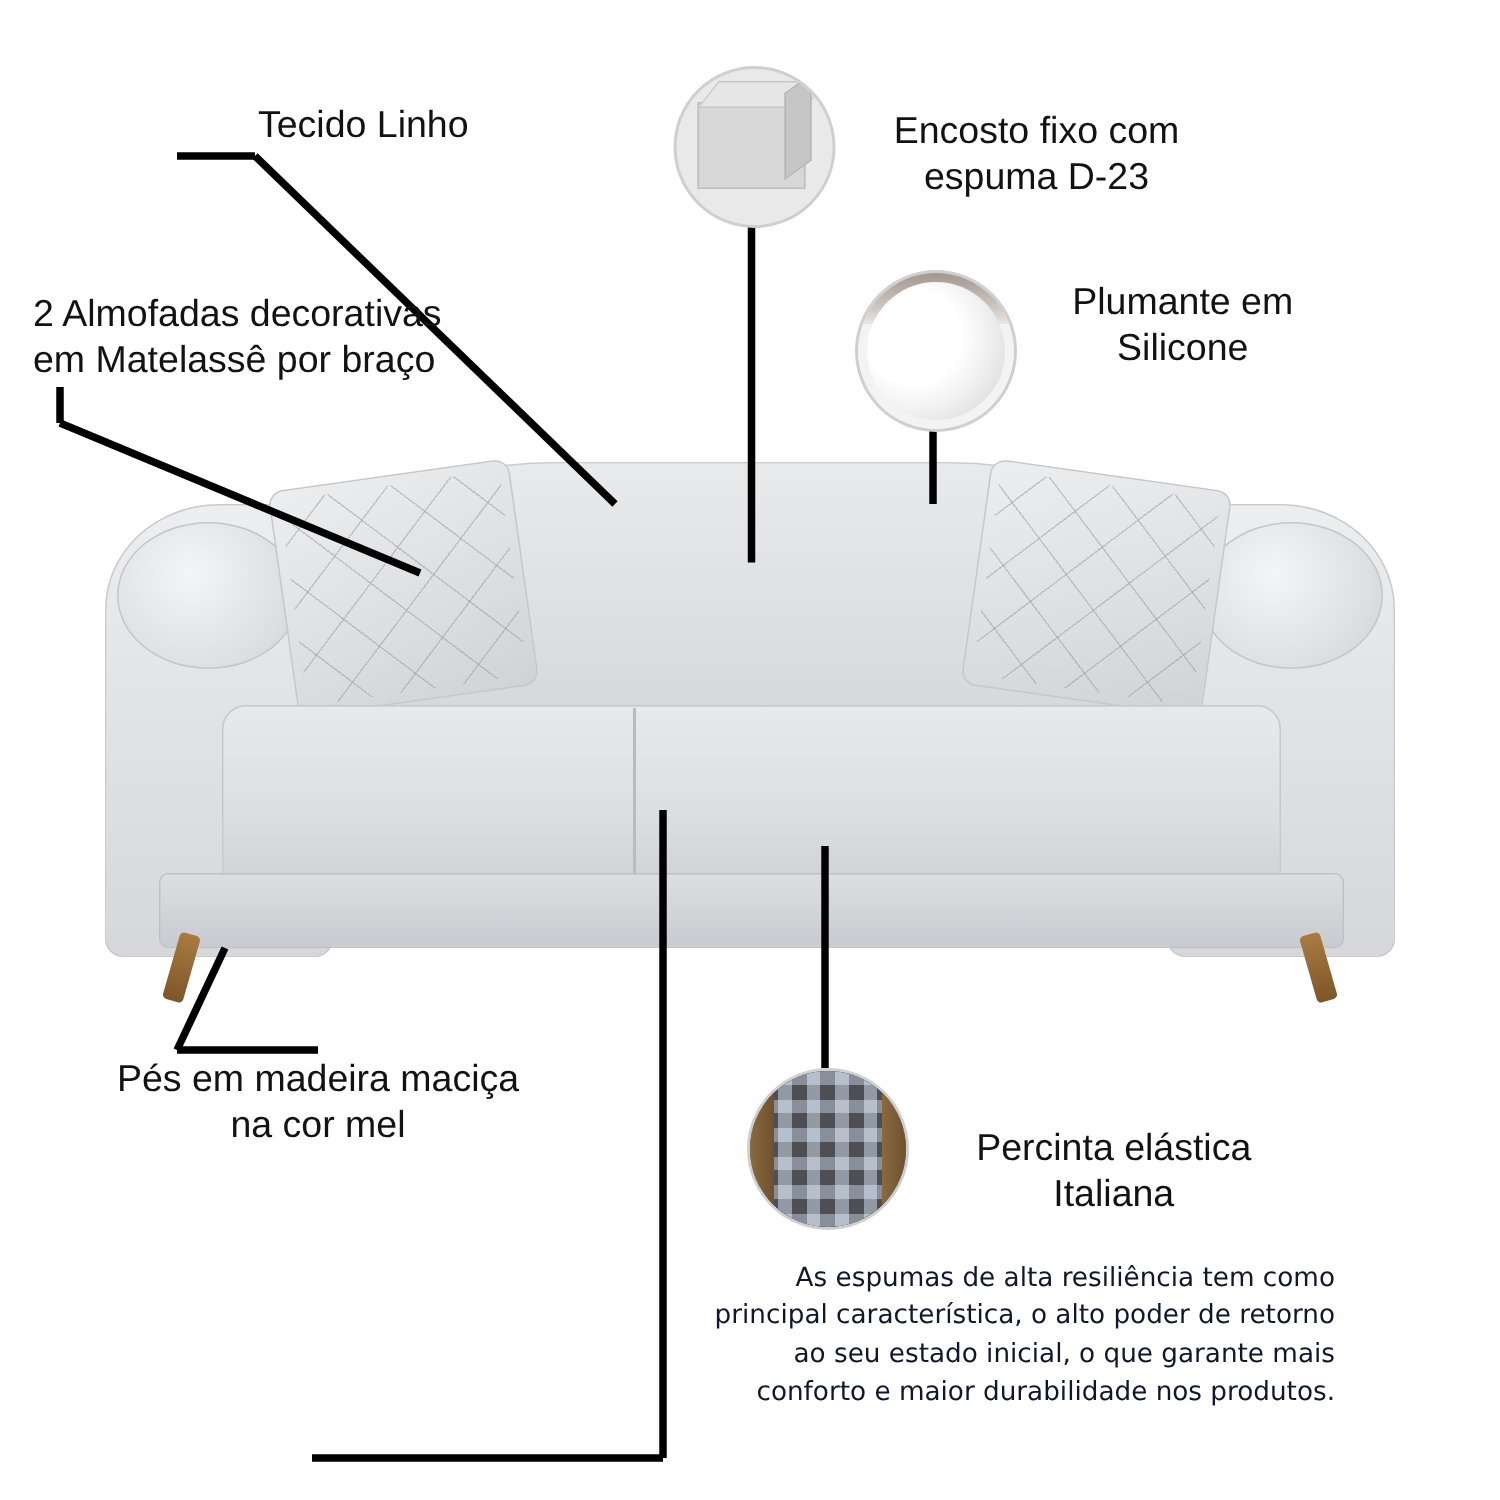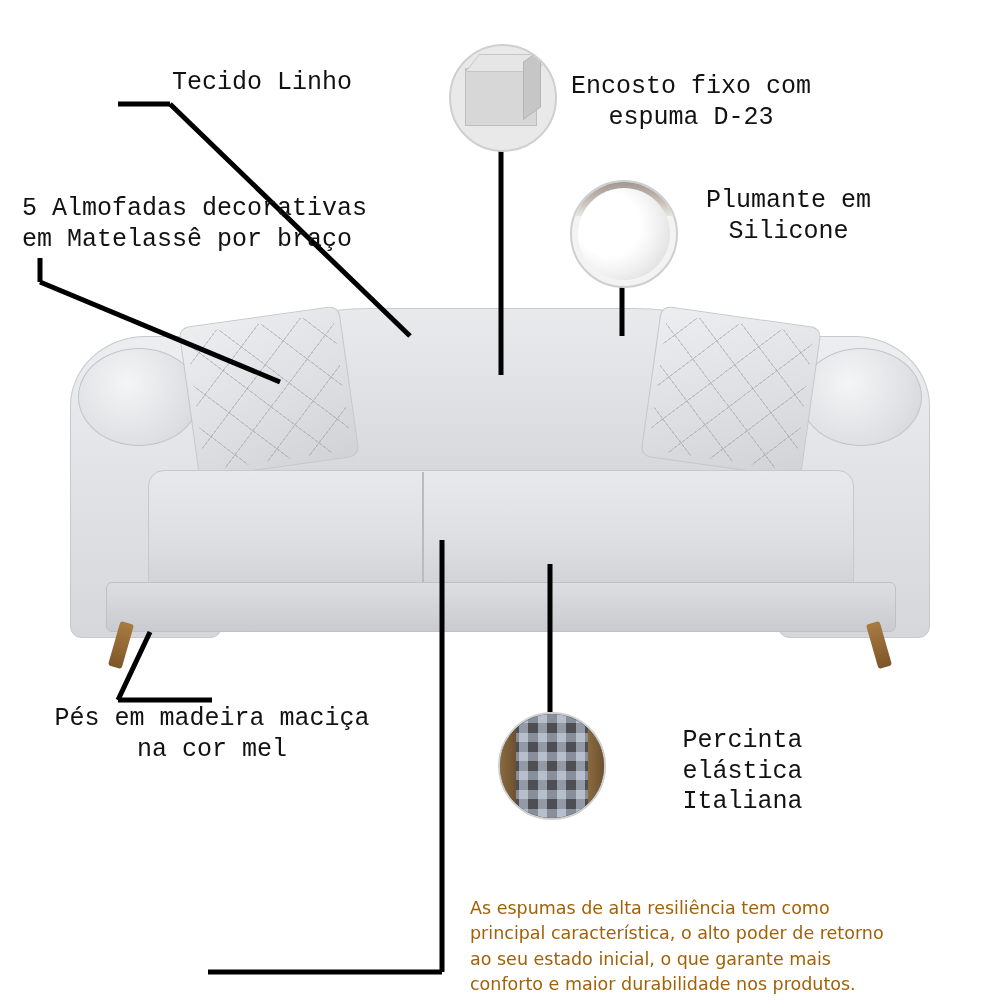--- a/index.html
+++ b/index.html
@@ -16,41 +16,41 @@
     color: #111111;
   }
   #stage {
     position: absolute;
     left: 0; top: 0;
     width: 1000px;
     height: 1000px;
   }
   .label {
     position: absolute;
-    font-family: Liberation Mono, monospace;
+    font-family: Liberation Sans, sans-serif;
     color: #121212;
     line-height: 1.22;
     white-space: pre-line;
   }
   .lbl-tecido       { left: 172px; top: 68px;  font-size: 25px; }
   .lbl-encosto      { left: 566px; top: 56px;  font-size: 25px; text-align: center; width: 250px; margin-top: 16px;}
   .lbl-almofadas    { left: 22px;  top: 194px; font-size: 25px; }
   .lbl-plumante     { left: 686px; top: 186px; font-size: 25px; text-align: center; width: 205px;}
   .lbl-pes          { left: 32px;  top: 704px; font-size: 25px; text-align: center; width: 360px;}
-  .lbl-percinta     { left: 620px; top: 726px; font-size: 25px; text-align: center; width: 245px;}
+  .lbl-percinta     { left: 620px; top: 750px; font-size: 25px; text-align: center; width: 245px;}
   .lbl-espuma       { left: 208px; top: 892px; font-size: 25px; text-align: center; width: 240px;}
   .paragraph {
     position: absolute;
     left: 470px;
-    top: 896px;
+    top: 840px;
     width: 420px;
     font-size: 17.5px;
     line-height: 1.45;
-    text-align: left;
-    color: #a16207;
+    text-align: right;
+    color: #0f172a;
   }
   svg.lines {
     position: absolute;
     left: 0; top: 0;
     width: 1000px;
     height: 1000px;
     pointer-events: none;
   }
   
   .inset {
@@ -262,21 +262,21 @@
 
   <div class="inset inset-perc">
     <div class="perc-grid"></div>
     <div class="perc-wood-l"></div>
     <div class="perc-wood-r"></div>
   </div>
 
   <div class="label lbl-tecido">Tecido Linho</div>
   <div class="label lbl-encosto">Encosto fixo com
 espuma D-23</div>
-  <div class="label lbl-almofadas">5 Almofadas decorativas
+  <div class="label lbl-almofadas">2 Almofadas decorativas
 em Matelassê por braço</div>
   <div class="label lbl-pes">Pés em madeira maciça
 na cor mel</div>
   <div class="label lbl-plumante">Plumante em
 Silicone</div>
   <div class="label lbl-percinta">Percinta elástica
 Italiana</div>
 
   <div class="paragraph">As espumas de alta resiliência tem como principal característica, o alto poder de retorno ao seu estado inicial, o que garante mais conforto e maior durabilidade nos produtos.</div>
 </div>

